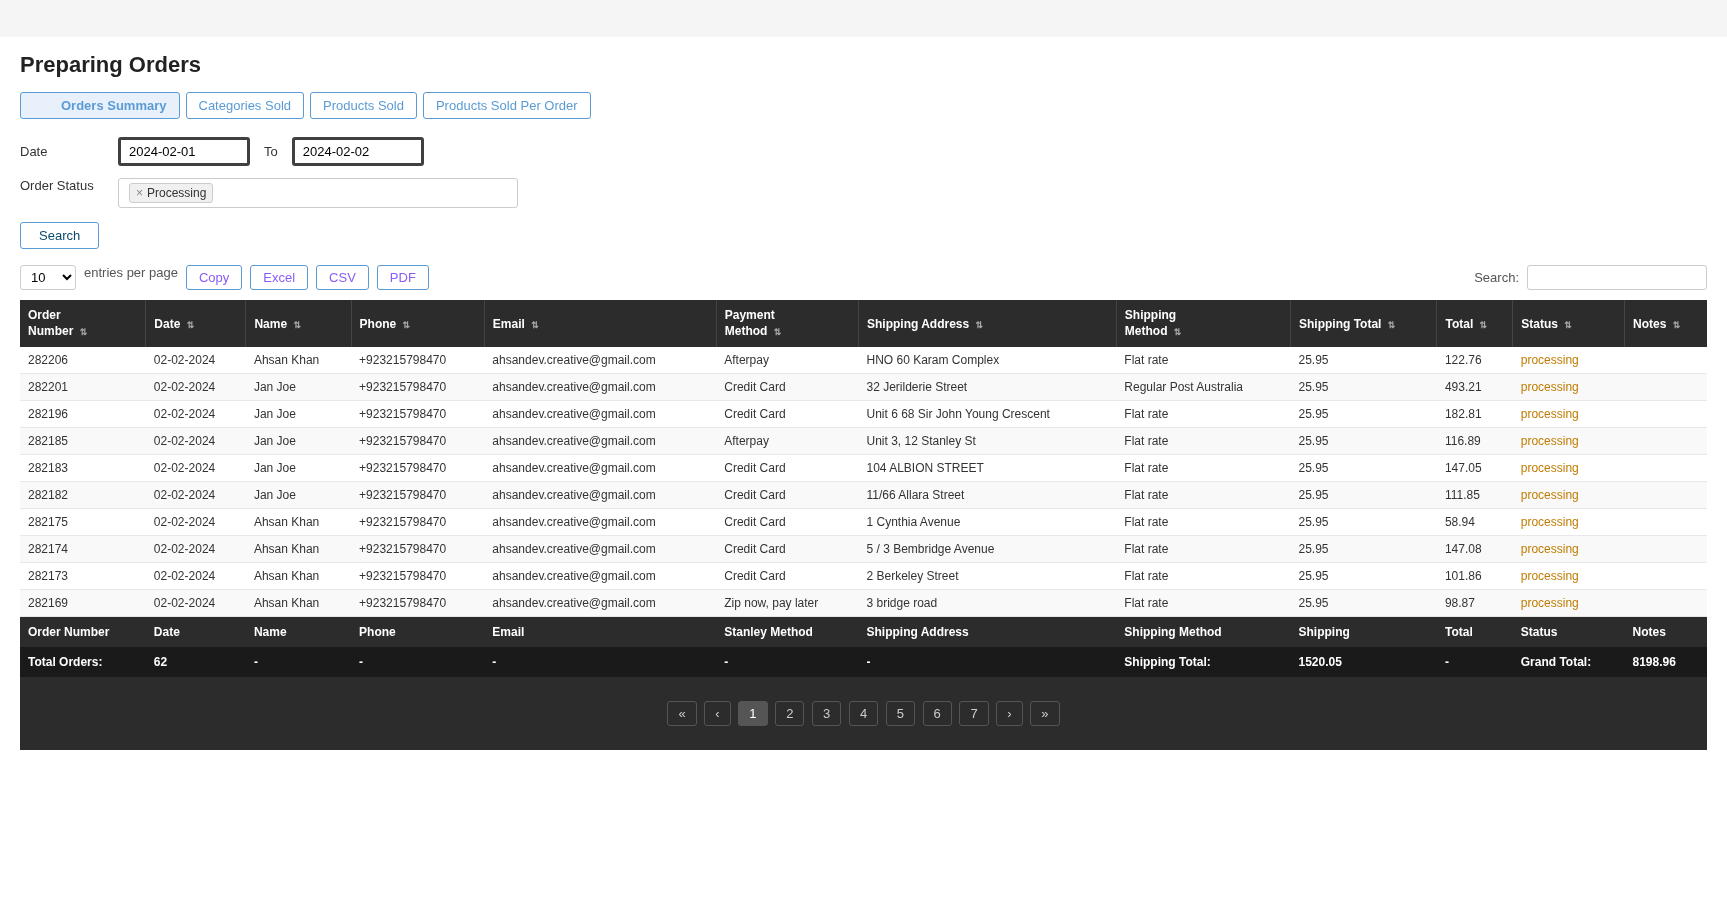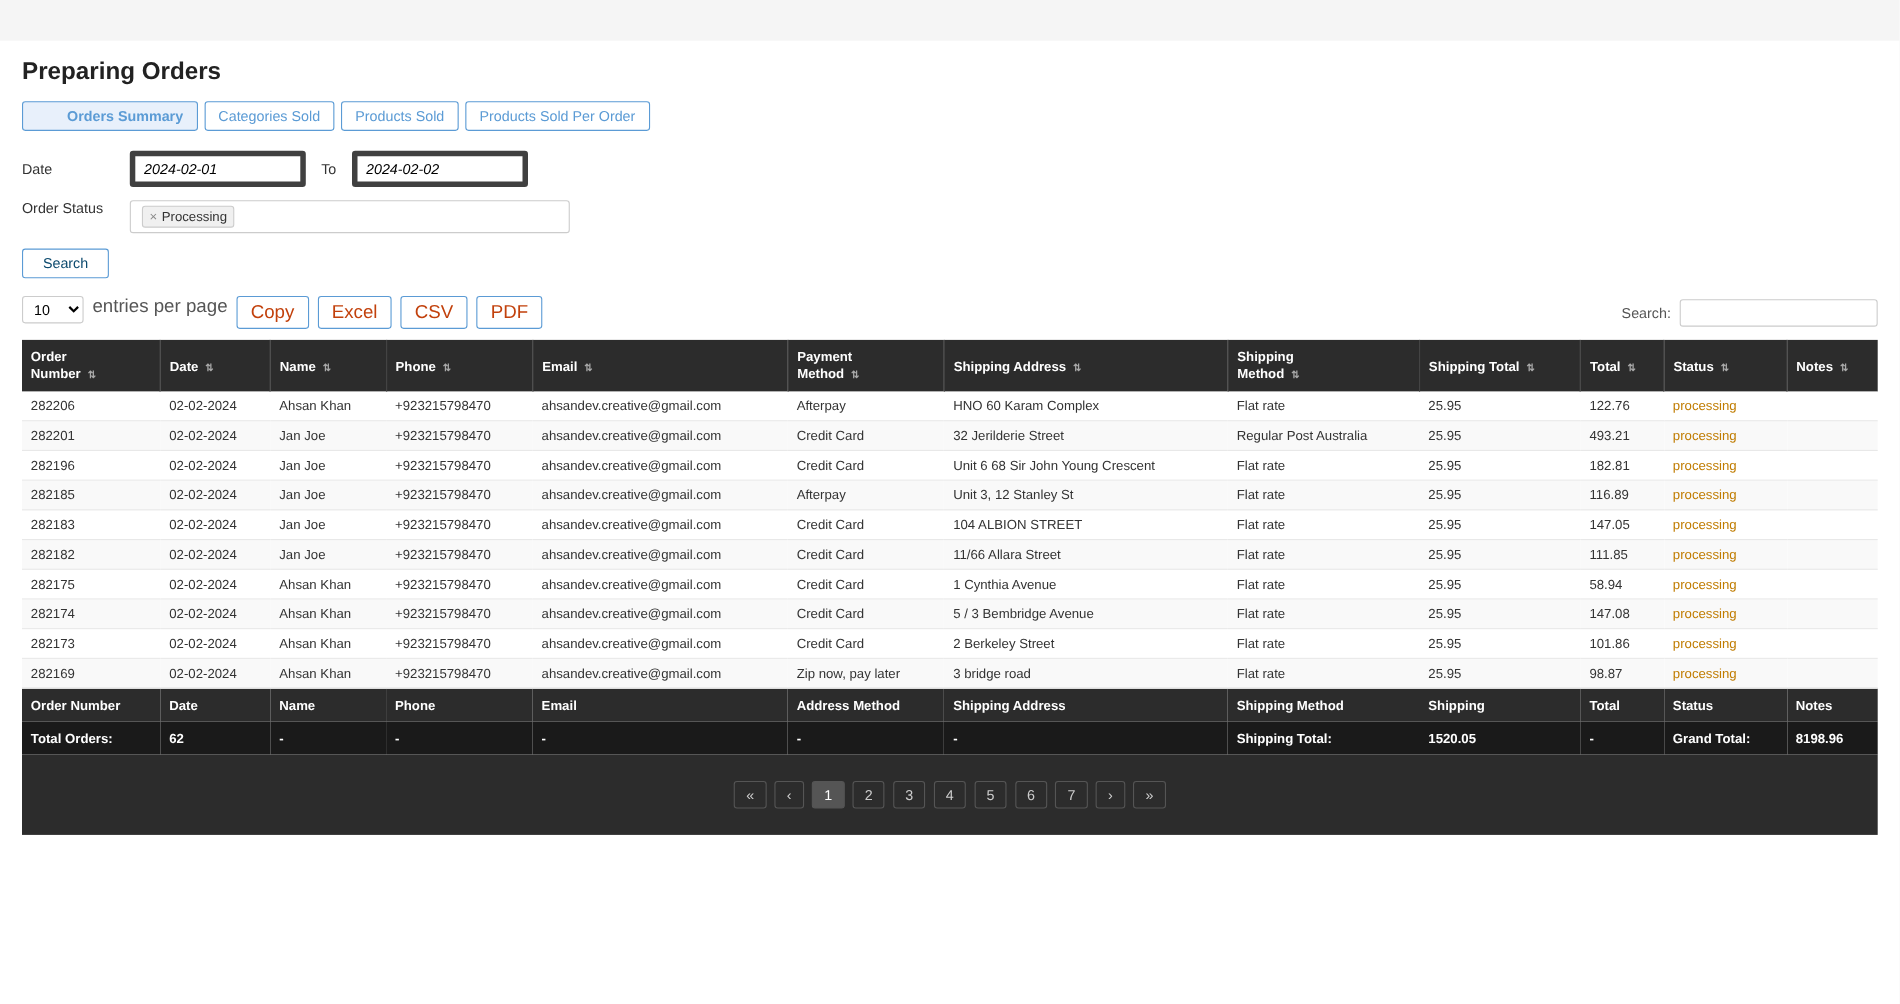--- a/index.html
+++ b/index.html
@@ -13,27 +13,26 @@
       background: #fff;
       color: #5b9bd5;
       cursor: pointer;
       border-radius: 3px;
       font-size: 13px;
     }
     .tab-btn.active { background: #e8f0fb; font-weight: bold; padding-left: 40px; }
     .filter-row { display: flex; align-items: center; margin-bottom: 12px; gap: 8px; }
     .filter-label { font-size: 13px; color: #333; width: 90px; }
     .filter-input {
-      border: 5px solid #404040;
+      border: 3px solid #404040;
       padding: 4px 8px;
       font-size: 13px;
       border-radius: 3px;
-      width: 160px;
-      background: #fff;
-      font-style: italic;
+      width: 132px;
+      background: #fff;
     }
     .filter-to { font-size: 13px; margin: 0 6px; }
     .order-status-row { display: flex; align-items: flex-start; margin-bottom: 14px; gap: 8px; }
     .status-box {
       border: 1px solid #ccc;
       background: #fff;
       padding: 4px 10px;
       border-radius: 3px;
       min-width: 400px;
       display: flex;
@@ -63,29 +62,29 @@
     }
     .toolbar-row { display: flex; align-items: center; justify-content: space-between; margin-bottom: 10px; }
     .toolbar-left { display: flex; align-items: flex-start; gap: 8px; }
     .entries-select {
       border: 1px solid #ccc;
       padding: 3px 6px;
       border-radius: 3px;
       font-size: 13px;
       background: #fff;
     }
-    .entries-label { font-size: 17px; color: #555; }
+    .entries-label { font-size: 13px; color: #555; }
     .export-btn {
       border: 1px solid #5b9bd5;
       background: #fff;
-      color: #c2410c;
+      color: #8b5cf6;
       padding: 4px 12px;
       border-radius: 3px;
       cursor: pointer;
-      font-size: 17px;
+      font-size: 13px;
     }
     .toolbar-right { display: flex; align-items: center; gap: 8px; }
     .search-label { font-size: 13px; color: #555; }
     .search-input {
       border: 1px solid #ccc;
       padding: 4px 8px;
       border-radius: 3px;
       font-size: 13px;
       width: 180px;
       background: #fff;
@@ -364,21 +363,21 @@
           <td></td>
         </tr>
       </tbody>
     <tfoot>
       <tr class="table-footer">
         <td>Order Number</td>
         <td>Date</td>
         <td>Name</td>
         <td>Phone</td>
         <td>Email</td>
-        <td>Address Method</td>
+        <td>Stanley Method</td>
         <td>Shipping Address</td>
         <td>Shipping Method</td>
         <td>Shipping</td>
         <td>Total</td>
         <td>Status</td>
         <td>Notes</td>
       </tr>
       <tr class="totals-row">
         <td>Total Orders:</td>
         <td>62</td>

